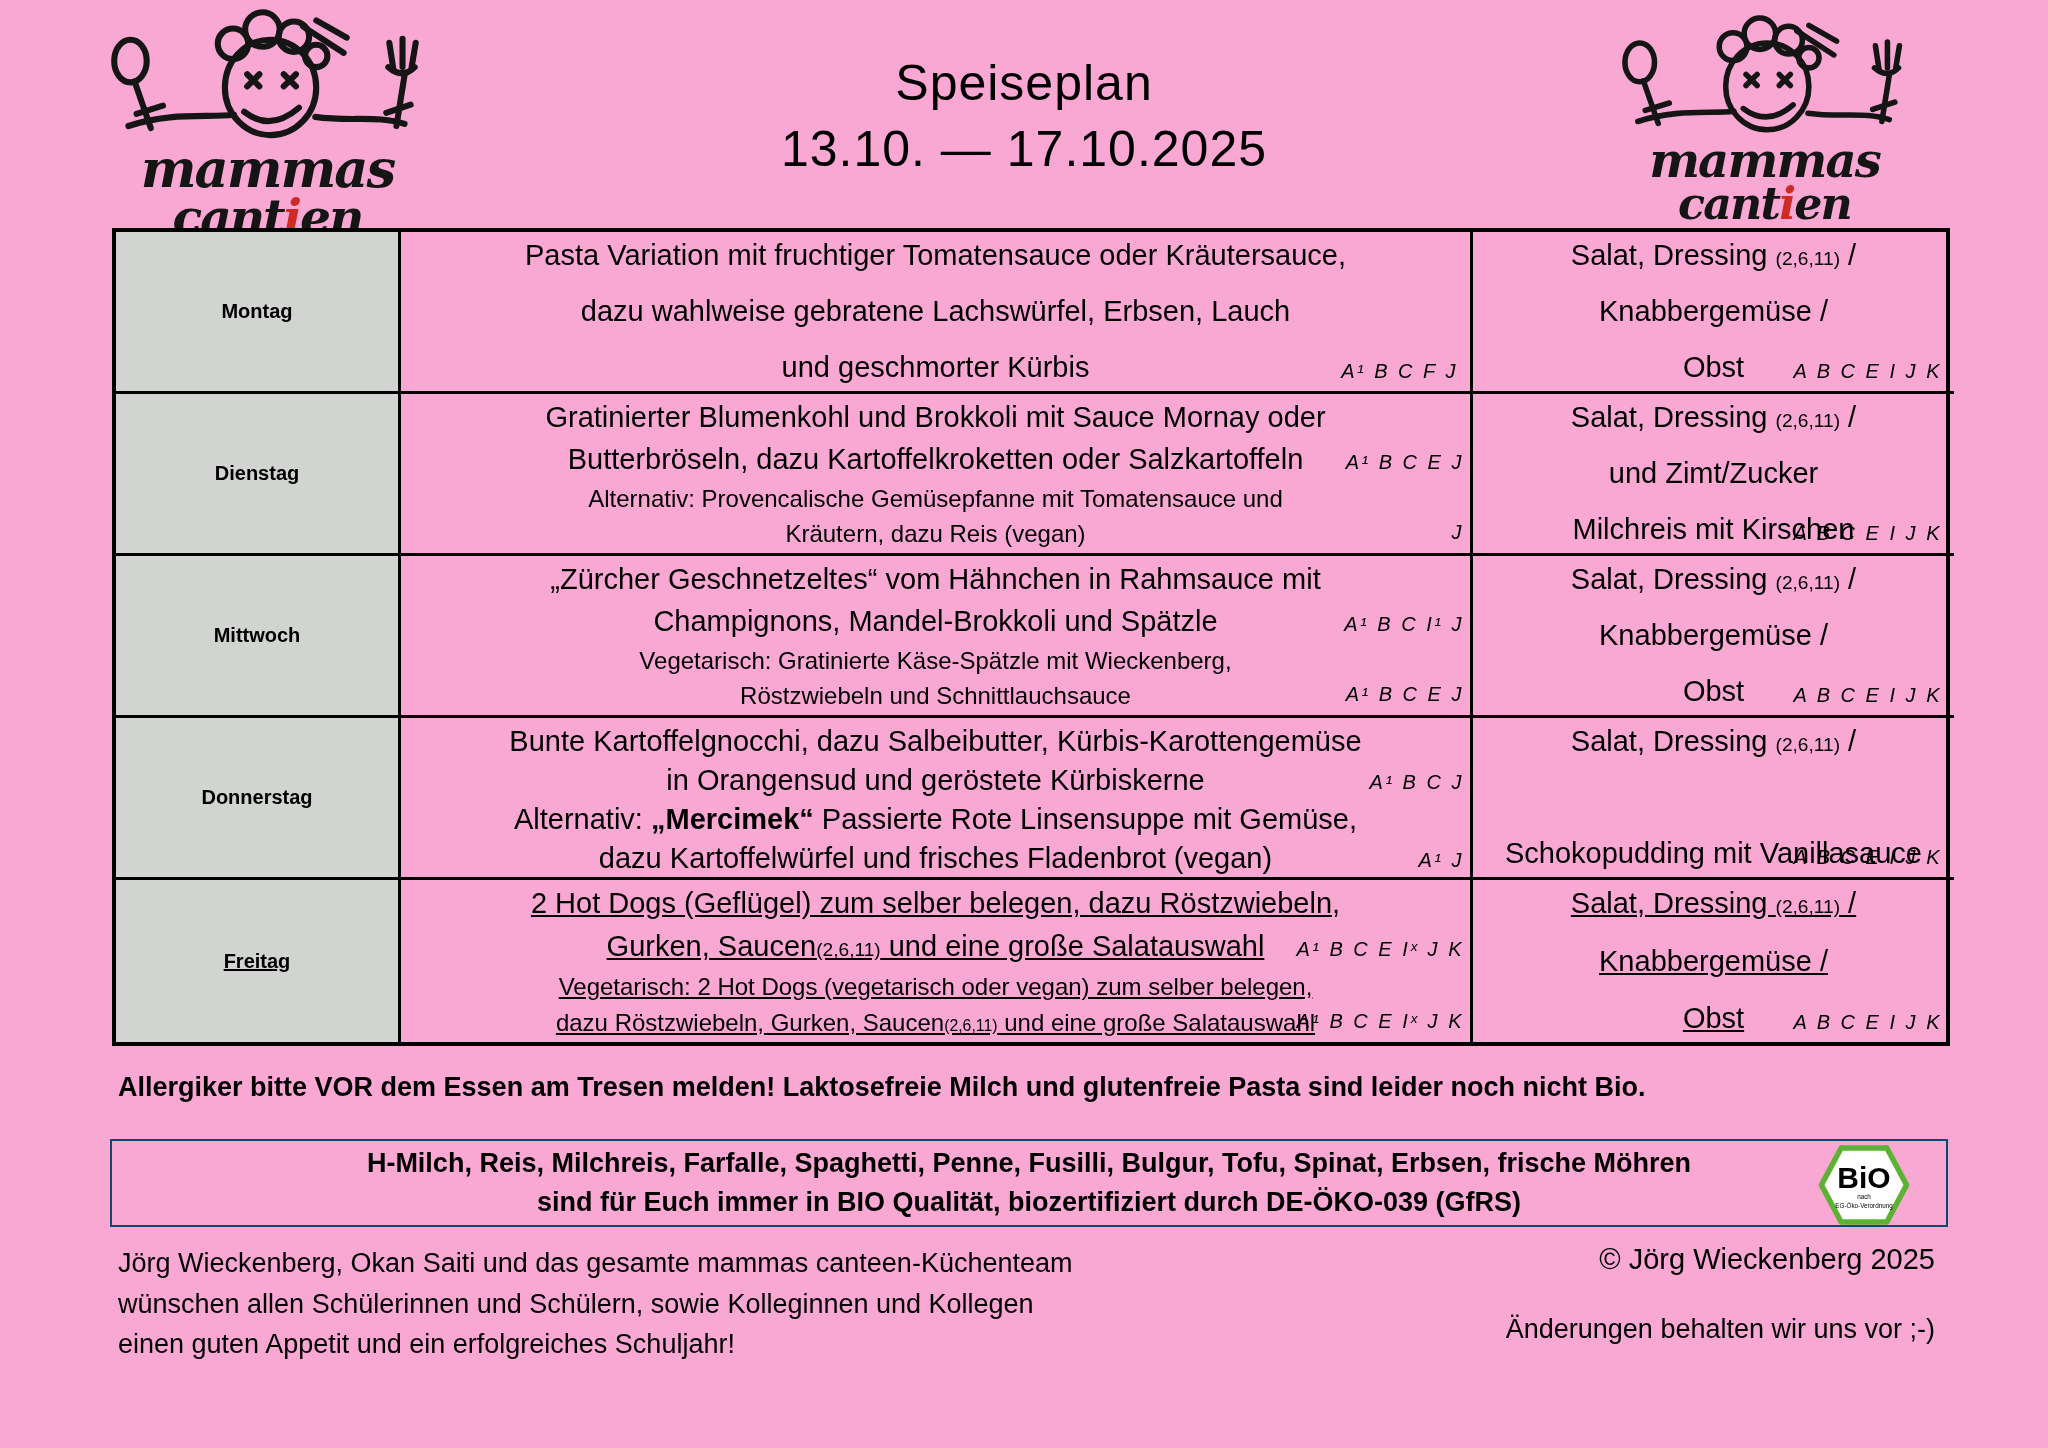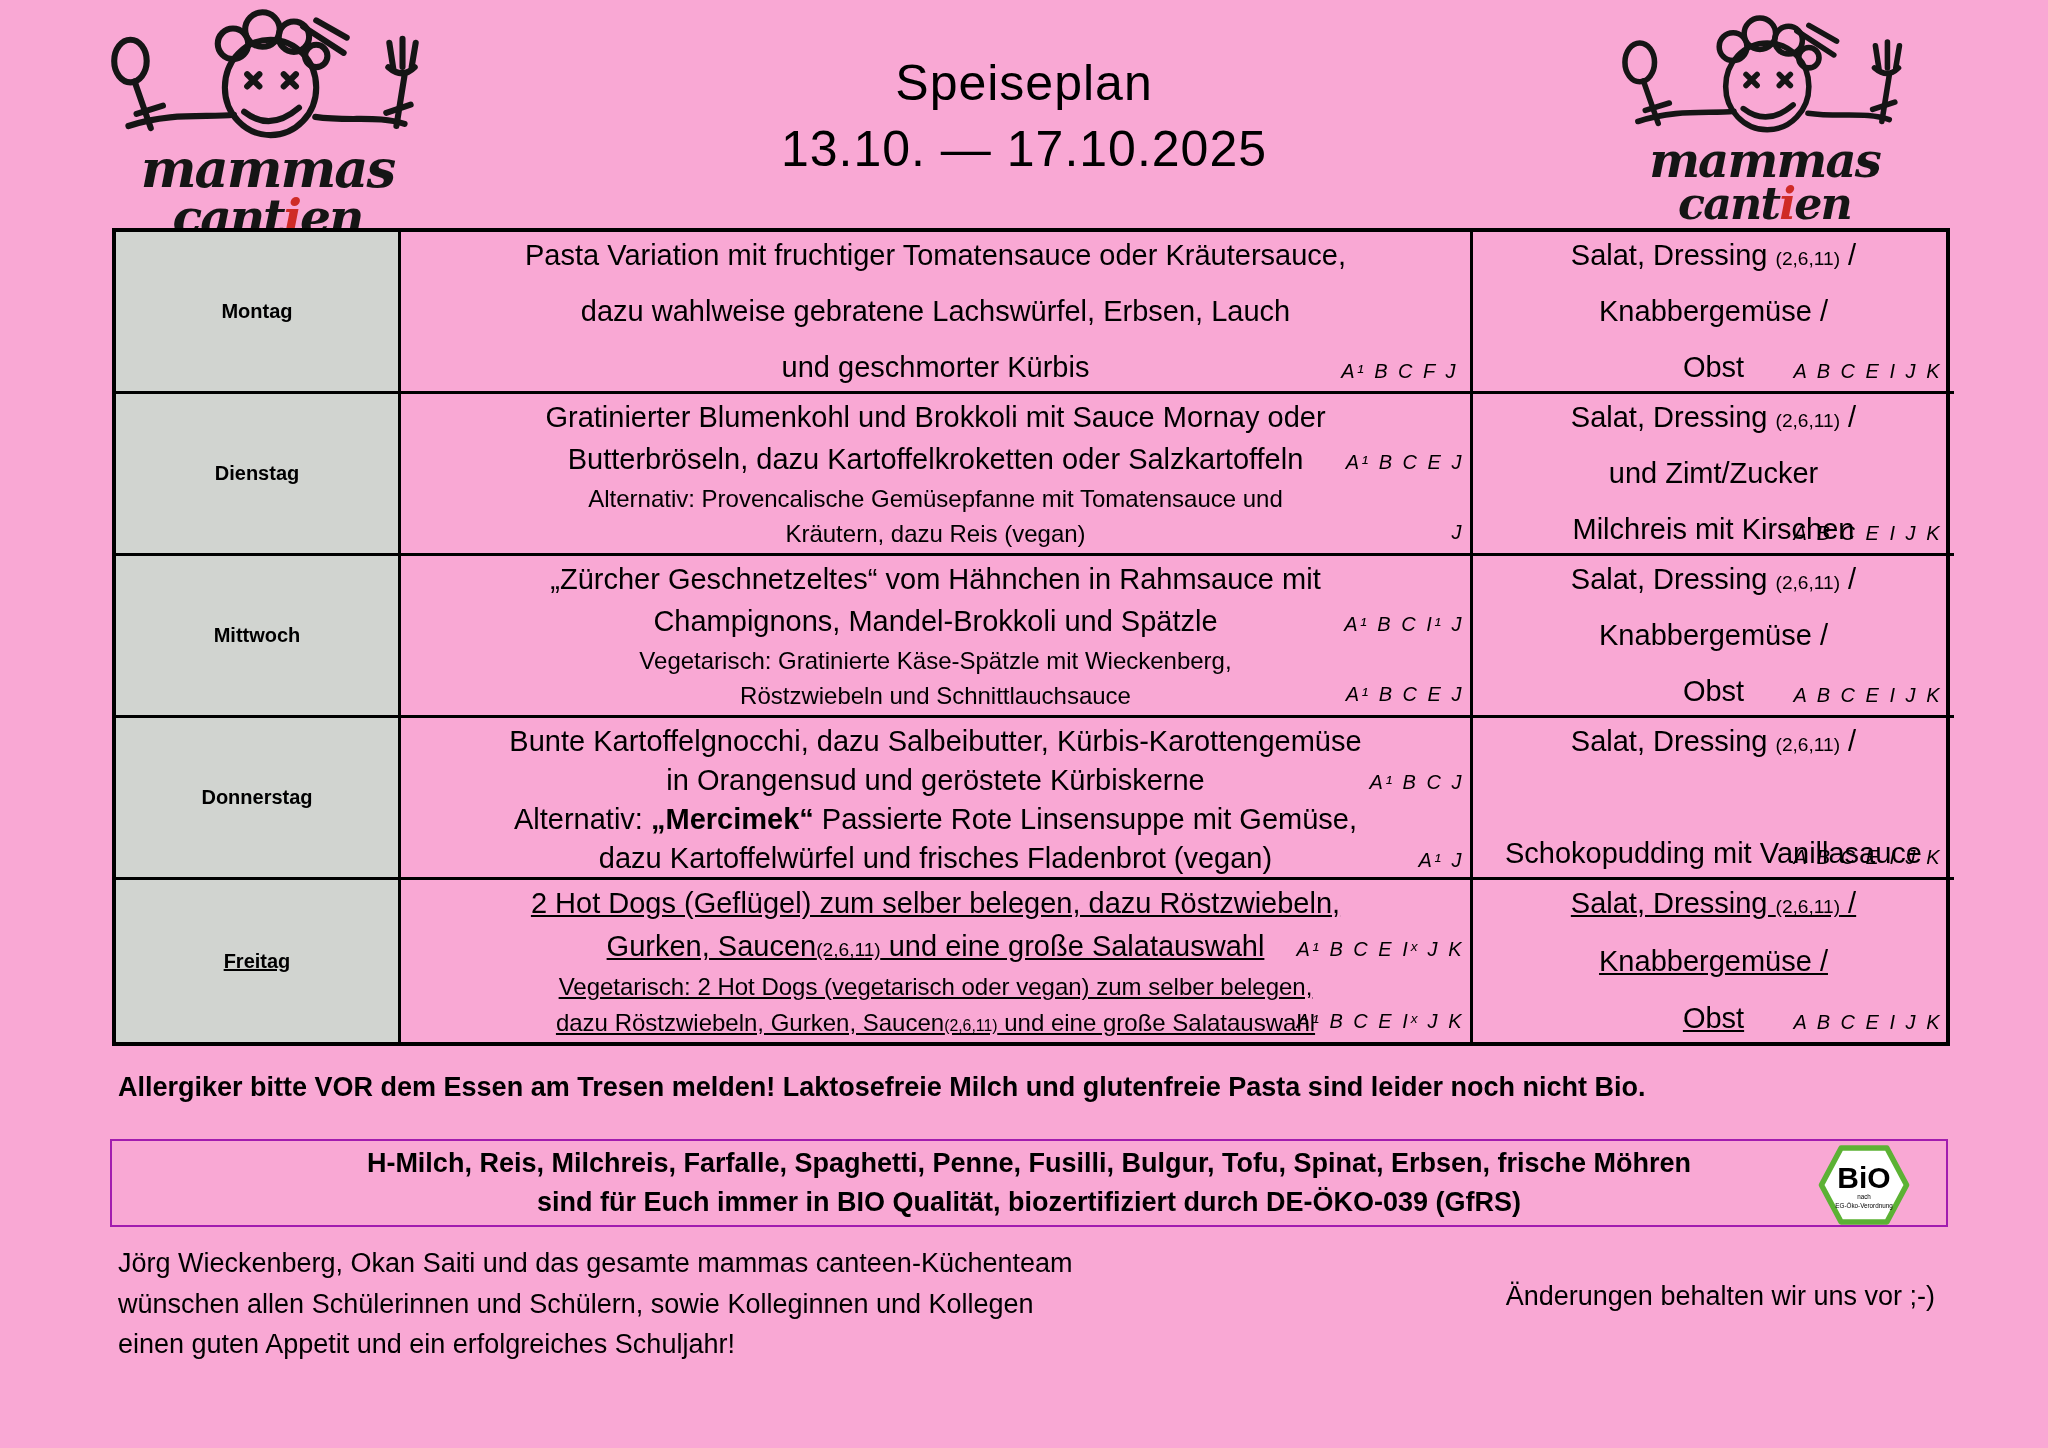--- a/index.html
+++ b/index.html
@@ -28,21 +28,21 @@
   .line.small{font-size:24px;line-height:1.3;}
   .side-cell .line{font-size:29px;line-height:1.34;}
   .b{font-weight:bold;}
   .note{font-size:0.66em;}
   .allergen{font-style:italic;font-size:20px;letter-spacing:2.5px;white-space:nowrap;}
   .line > .allergen{position:absolute;right:6px;bottom:4px;}
   .cell-allergen{position:absolute;right:12px;bottom:8px;}
 
   
   .allergy-notice{position:absolute;left:118px;top:1072px;font-weight:bold;font-size:27px;}
-  .bio-box{position:absolute;left:110px;top:1139px;width:1838px;height:88px;border:2px solid #a21caf;
+  .bio-box{position:absolute;left:110px;top:1139px;width:1838px;height:88px;border:2px solid #0c4a6e;
            box-sizing:border-box;display:flex;align-items:center;justify-content:center;}
   .bio-text{text-align:center;font-weight:bold;font-size:27px;line-height:1.45;}
   .bio-seal{position:absolute;right:34px;top:3px;height:82px;width:96px;}
   .footer-left{position:absolute;left:118px;top:1243px;font-size:27px;line-height:1.5;}
   .footer-right{position:absolute;right:113px;top:1243px;text-align:right;}
   .copyright{font-size:29px;}
   .changes{font-size:27px;margin-top:38px;}
 </style>
 </head>
 <body>
@@ -172,16 +172,17 @@
       <text x="60" y="81" text-anchor="middle" font-size="8" fill="#000">EG-Öko-Verordnung</text>
     </svg>
   </div>
 
   <div class="footer-left">
     <div>Jörg Wieckenberg, Okan Saiti und das gesamte mammas canteen-Küchenteam</div>
     <div>wünschen allen Schülerinnen und Schülern, sowie Kolleginnen und Kollegen</div>
     <div>einen guten Appetit und ein erfolgreiches Schuljahr!</div>
   </div>
   <div class="footer-right">
+    <div class="copyright">© Jörg Wieckenberg 2025</div>
     <div class="changes">Änderungen behalten wir uns vor ;-)</div>
   </div>
 
 </div>
 
 </body></html>

